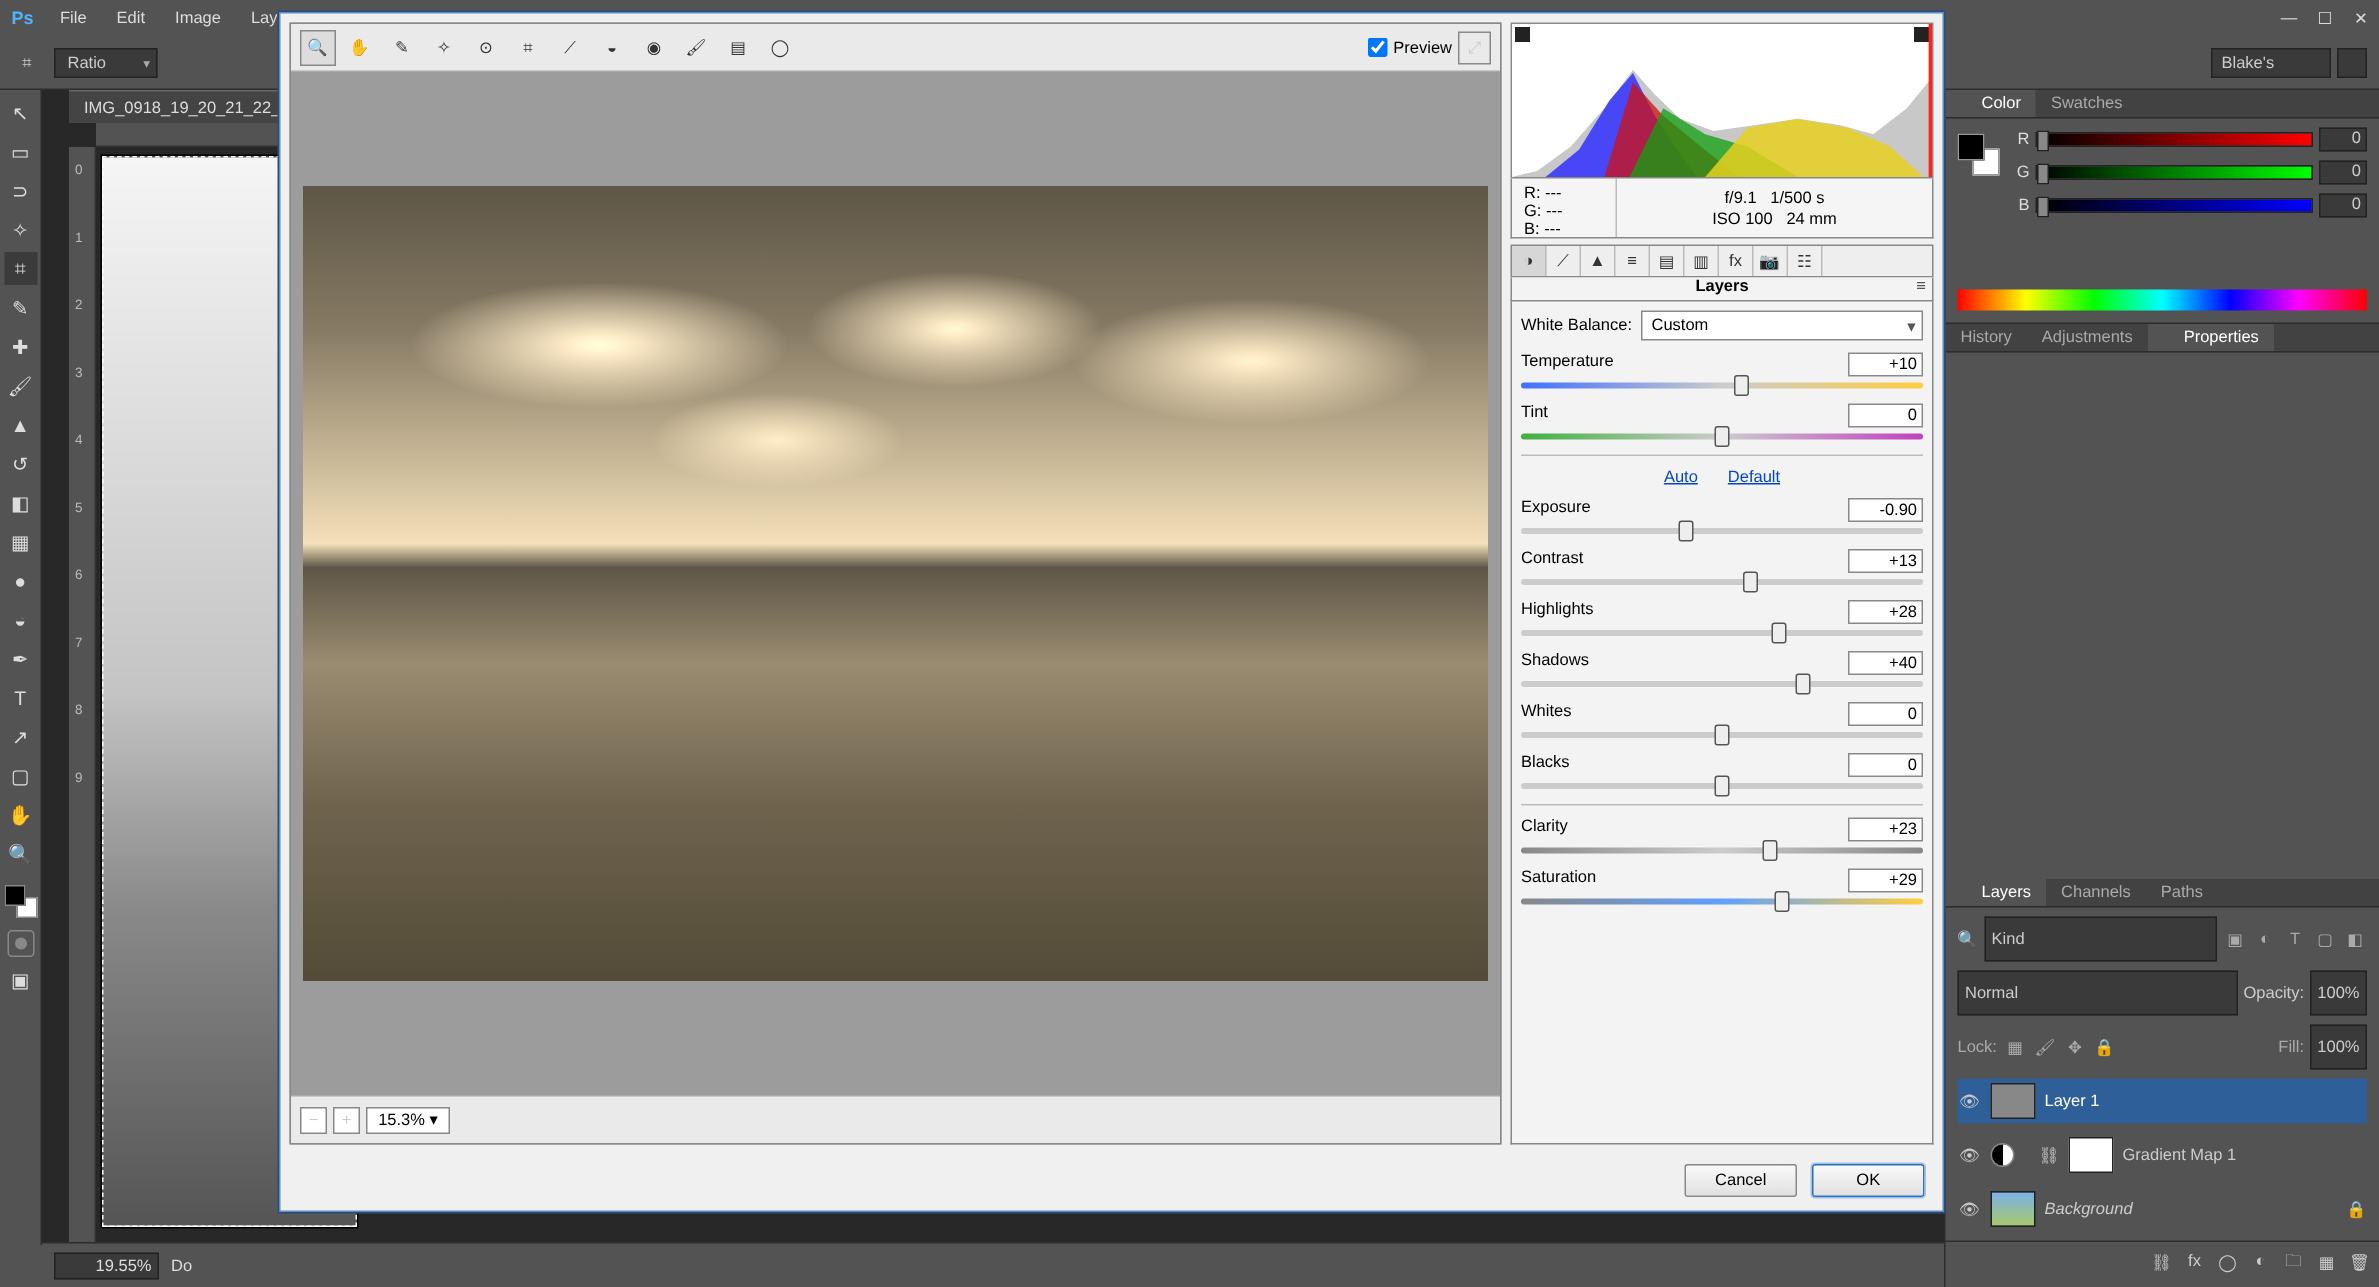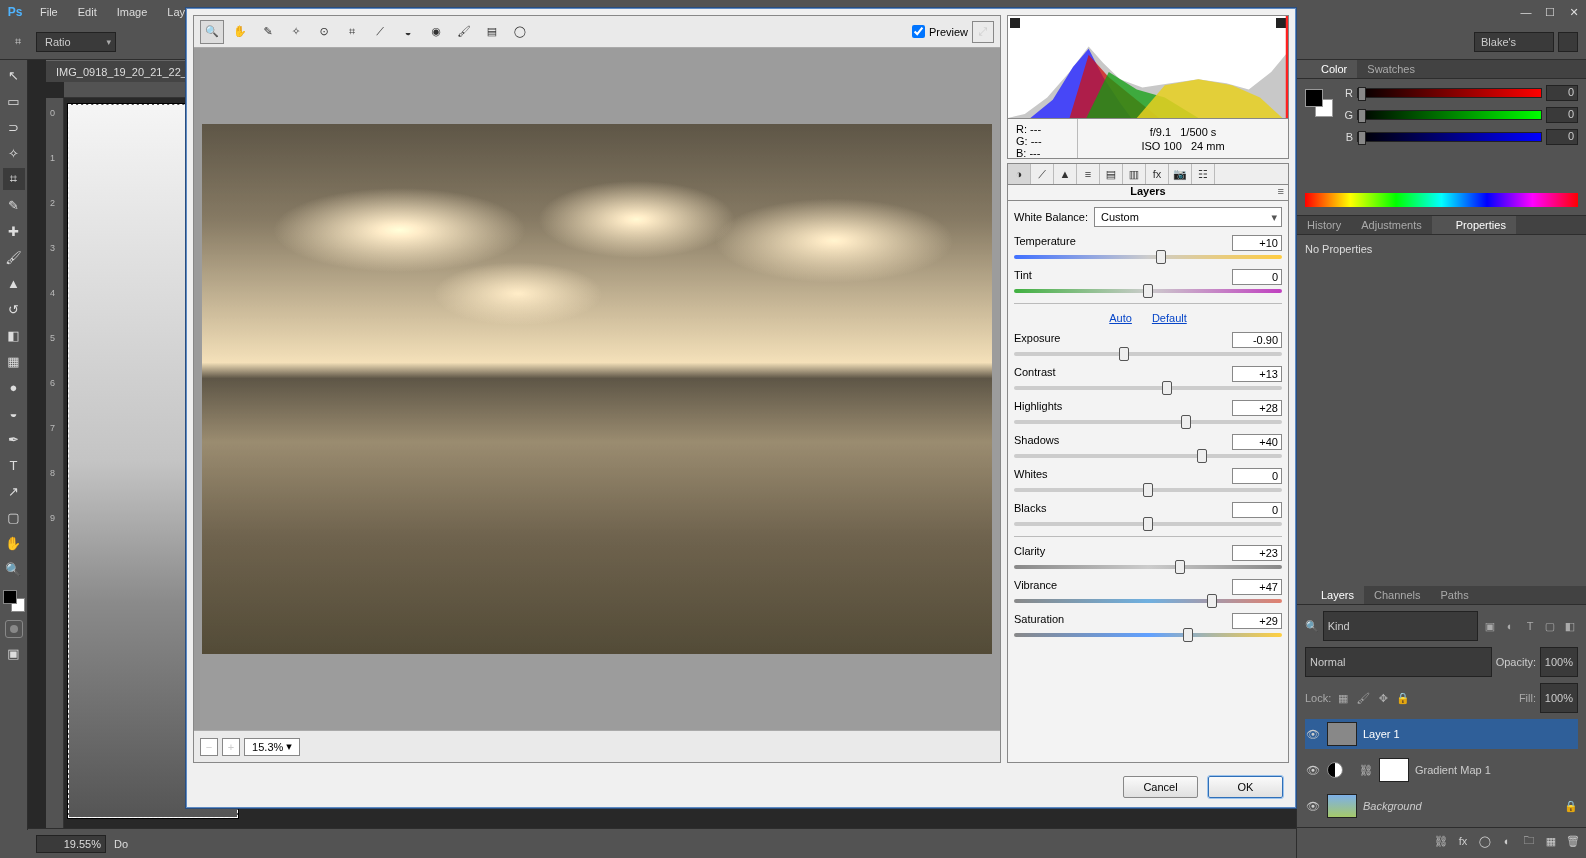--- a/index.html
+++ b/index.html
@@ -8,21 +8,21 @@
 
 .top-menu { height:24px; background:#535353; display:flex; align-items:center; color:#ddd; }
 .top-menu .ps-logo { width:30px; height:24px; display:flex; align-items:center; justify-content:center; color:#4fb4ff; font-weight:bold; font-size:12px; }
 .top-menu .menu-item { padding:0 10px; height:24px; display:flex; align-items:center; cursor:default; }
 .top-menu .spacer { flex:1; }
 .top-menu .win-btn { width:24px; height:20px; display:flex; align-items:center; justify-content:center; }
 
 
 .opt-bar { height:36px; background:#535353; display:flex; align-items:center; padding:0 8px; border-bottom:1px solid #2d2d2d; gap:8px; }
 .crop-icon { width:20px; height:20px; display:flex; align-items:center; justify-content:center; }
-.ratio-sel { height:20px; background:#3a3a3a; color:#ccc; border:1px solid #222; display:flex; align-items:center; padding:0 20px 0 8px; position:relative; width:80px; }
+.ratio-sel { height:20px; background:#3a3a3a; color:#ccc; border:1px solid #222; display:flex; align-items:center; padding:0 20px 0 8px; position:relative; width:69px; }
 .ratio-sel:after { content:'▾'; position:absolute; right:4px; font-size:9px; color:#aaa; }
 .opt-bar .right { margin-left:auto; display:flex; align-items:center; gap:4px; }
 .workspace-sel { background:#3a3a3a; border:1px solid #222; height:20px; width:80px; display:flex; align-items:center; padding:0 6px; }
 .opt-box      { width:20px; height:20px; background:#3a3a3a; border:1px solid #222; }
 
 
 .tools { position:absolute; left:0; top:60px; width:28px; background:#535353; display:flex; flex-direction:column; align-items:center; padding:4px 0; gap:4px; border-right:1px solid #2d2d2d; height:770px; }
 .tool { width:22px; height:22px; display:flex; align-items:center; justify-content:center; color:#ddd; font-size:13px; }
 .tool.active { background:#3b3b3b; }
 .fgbg { width:22px; height:22px; position:relative; margin-top:6px; }
@@ -253,21 +253,20 @@
     </div>
   </div>
   <div class="spectrum"></div>
 
   <div class="hist-panel">
     <div class="panel-tabs">
       <div class="panel-tab">History</div>
       <div class="panel-tab">Adjustments</div>
       <div class="panel-tab active">Properties</div>
     </div>
-    <div class="hist-body">No Properties</div>
   </div>
 
   <div style="flex:1"></div>
 
   <div>
     <div class="panel-tabs">
       <div class="panel-tab active">Layers</div>
       <div class="panel-tab">Channels</div>
       <div class="panel-tab">Paths</div>
     </div>
@@ -490,29 +489,20 @@
             <div class="slhead">
               <span class="nm">Clarity</span>
               <input class="val" value="+23" style="">
             </div>
             <div class="sltrack grad-clar">
               <div class="slthumb" style="left:62%"></div>
             </div>
           </div>
           <div class="slrow">
             <div class="slhead">
-              <span class="nm">Vibrance</span>
-              <input class="val" value="+47" style="">
-            </div>
-            <div class="sltrack grad-vib">
-              <div class="slthumb" style="left:74%"></div>
-            </div>
-          </div>
-          <div class="slrow">
-            <div class="slhead">
               <span class="nm">Saturation</span>
               <input class="val" value="+29" style="">
             </div>
             <div class="sltrack grad-sat">
               <div class="slthumb" style="left:65%"></div>
             </div>
           </div>
         </div>
     </div>
   </div>

